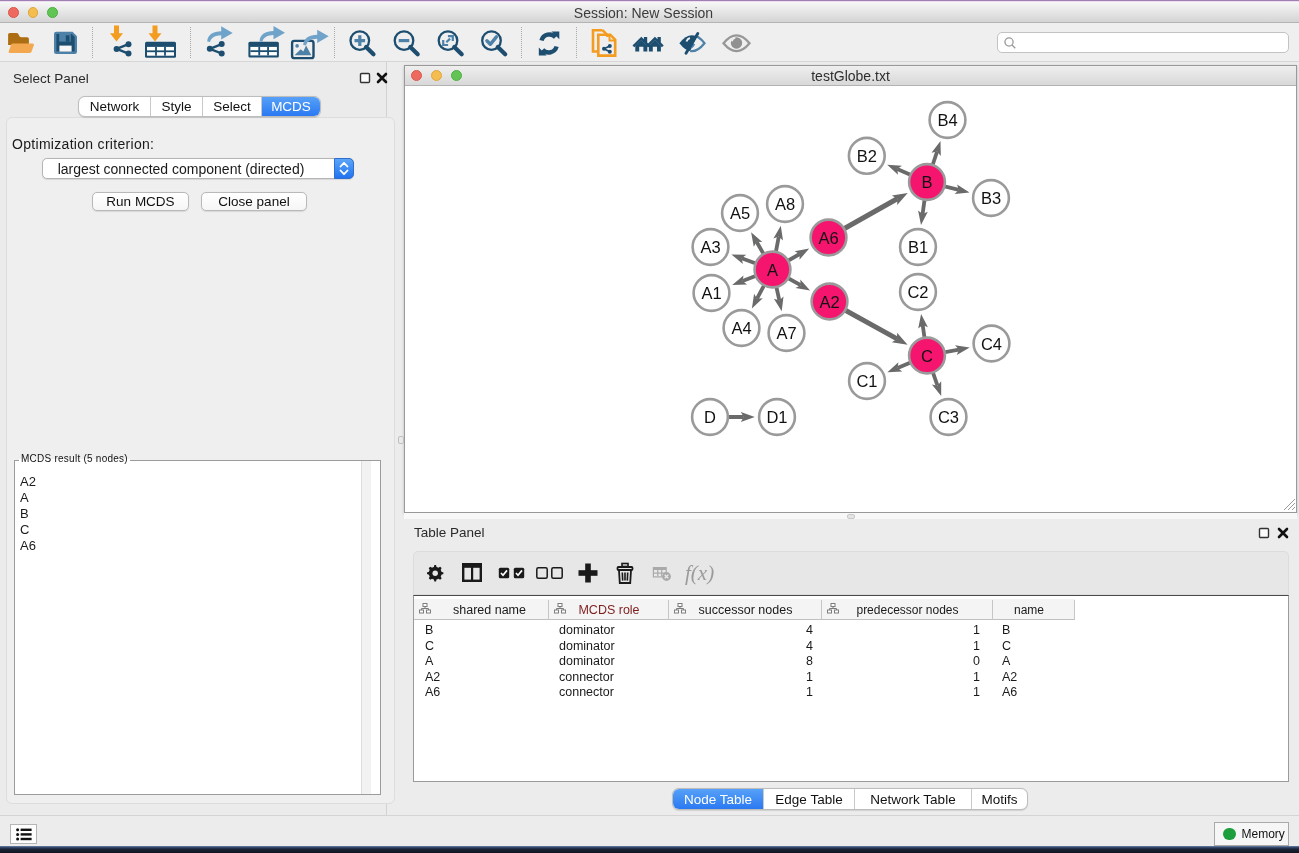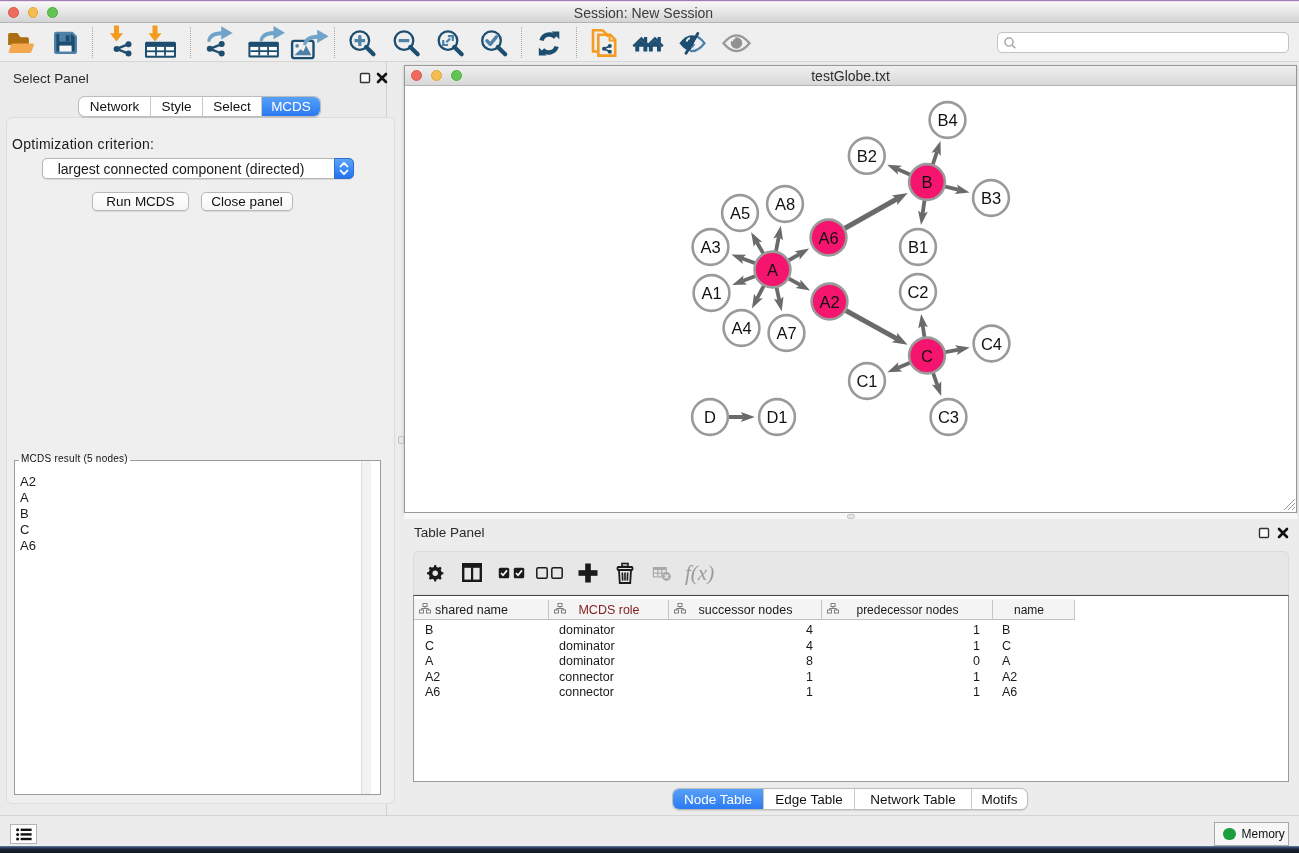--- a/index.html
+++ b/index.html
@@ -153,21 +153,21 @@
 
 <div class="abs" style="left:42px;top:158px;width:312px;height:21px;background:#fff;border:1px solid #b5b5b5;border-radius:5px;box-shadow:0 .5px 1px rgba(0,0,0,.1)"></div>
 <div class="abs" style="left:42px;top:161px;width:278px;text-align:center;font-size:14px">largest connected component (directed)</div>
 <div class="abs" style="left:334px;top:158px;width:20px;height:21px;background:linear-gradient(#5ba5f8,#2273f1);border-radius:0 5px 5px 0;border:1px solid #2e6fd0"></div>
 <svg class="abs" style="left:337px;top:160px" width="14" height="17" viewBox="0 0 14 17">
     <path d="M3.5 6.5 L7 2.8 L10.5 6.5" fill="none" stroke="#fff" stroke-width="1.8" stroke-linejoin="round" stroke-linecap="round"></path>
     <path d="M3.5 10.5 L7 14.2 L10.5 10.5" fill="none" stroke="#fff" stroke-width="1.8" stroke-linejoin="round" stroke-linecap="round"></path>
   </svg>
 
 <div class="btn abs" style="left:92px;top:192px;width:97px;height:19px">Run MCDS</div>
-<div class="btn abs" style="left:201px;top:192px;width:92px;height:19px">Close panel</div>
+<div class="btn abs" style="left:201px;top:192px;width:106px;height:19px">Close panel</div>
 
 <div class="abs" style="left:14px;top:460px;width:367px;height:335px;background:#fff;border:1px solid #9c9c9c"></div>
 <div class="abs" style="left:14px;top:453px;font-size:10px;color:#111"><span style="background:linear-gradient(#efefef 54%,#ffffff 54%);padding:0 2px;margin-left:5px;letter-spacing:.25px">MCDS result (5 nodes)</span></div>
 <div class="abs" style="left:361px;top:461px;width:10px;height:333px;background:#f2f2f2;border-left:1px solid #ddd"></div>
 <div class="abs" style="left:20px;top:474px;font-size:13px;line-height:16.1px">A2<br>A<br>B<br>C<br>A6</div>
 
 <div class="abs" style="left:404px;top:65px;width:893px;height:448px;background:#fff;border:1px solid #999;box-shadow:0 1px 3px rgba(0,0,0,.2)"></div>
 <div class="abs" style="left:405px;top:66px;width:891px;height:20px;background:linear-gradient(#efefef,#d8d8d8);border-bottom:1px solid #b3b3b3"></div>
 <div class="abs" style="left:411px;top:70px;width:11px;height:11px;border-radius:50%;background:#ee6a5f;border:.5px solid #d9594e"></div>
 <div class="abs" style="left:431px;top:70px;width:11px;height:11px;border-radius:50%;background:#f5bd4f;border:.5px solid #dfa73c"></div>
@@ -325,21 +325,21 @@
 <div class="abs" style="left:685px;top:561px;font-family:'Liberation Serif',serif;font-style:italic;font-size:21px;color:#9b9b9b">f(x)</div>
 
 <div class="abs" style="left:413px;top:595px;width:876px;height:187px;background:#fff;border:1px solid #9a9a9a;border-top:1.5px solid #4a4a4a"></div>
 <div class="abs" style="left:414px;top:599px;width:661px;height:21px;background:#f4f4f4;border-bottom:1px solid #c0c0c0"></div>
 <svg class="abs" style="left:418.5px;top:603px" width="12" height="11" viewBox="0 0 12 11">
     <rect x="4" y="0.5" width="4" height="3" fill="#fff" stroke="#7c7c7c" stroke-width="1"></rect>
     <rect x="0.5" y="7" width="4" height="3" fill="#fff" stroke="#7c7c7c" stroke-width="1"></rect>
     <rect x="7.5" y="7" width="4" height="3" fill="#fff" stroke="#7c7c7c" stroke-width="1"></rect>
     <path d="M6 3.5 L6 5.5 M2.5 7 L2.5 5.5 L9.5 5.5 L9.5 7" fill="none" stroke="#7c7c7c" stroke-width="1"></path>
   </svg>
-<div class="abs" style="left:404px;top:603px;width:135px;text-align:center;font-size:12.5px;color:#1a1a1a">shared name</div>
+<div class="abs" style="left:422px;top:603px;width:135px;text-align:center;font-size:12.5px;color:#1a1a1a">shared name</div>
 <svg class="abs" style="left:553.5px;top:603px" width="12" height="11" viewBox="0 0 12 11">
     <rect x="4" y="0.5" width="4" height="3" fill="#fff" stroke="#7c7c7c" stroke-width="1"></rect>
     <rect x="0.5" y="7" width="4" height="3" fill="#fff" stroke="#7c7c7c" stroke-width="1"></rect>
     <rect x="7.5" y="7" width="4" height="3" fill="#fff" stroke="#7c7c7c" stroke-width="1"></rect>
     <path d="M6 3.5 L6 5.5 M2.5 7 L2.5 5.5 L9.5 5.5 L9.5 7" fill="none" stroke="#7c7c7c" stroke-width="1"></path>
   </svg>
 <div class="abs" style="left:549px;top:603px;width:120px;text-align:center;font-size:12.5px;color:#7f1d1d">MCDS role</div>
 <svg class="abs" style="left:673.5px;top:603px" width="12" height="11" viewBox="0 0 12 11">
     <rect x="4" y="0.5" width="4" height="3" fill="#fff" stroke="#7c7c7c" stroke-width="1"></rect>
     <rect x="0.5" y="7" width="4" height="3" fill="#fff" stroke="#7c7c7c" stroke-width="1"></rect>

